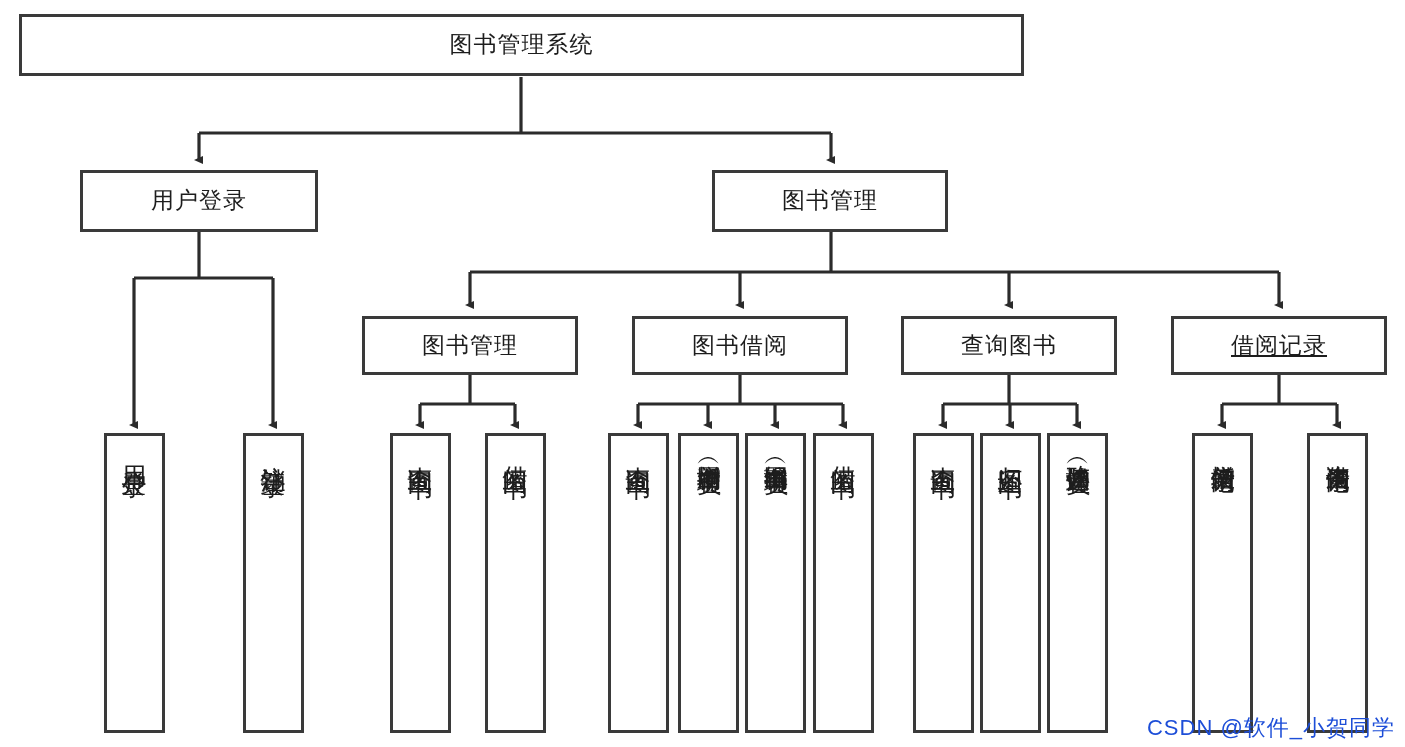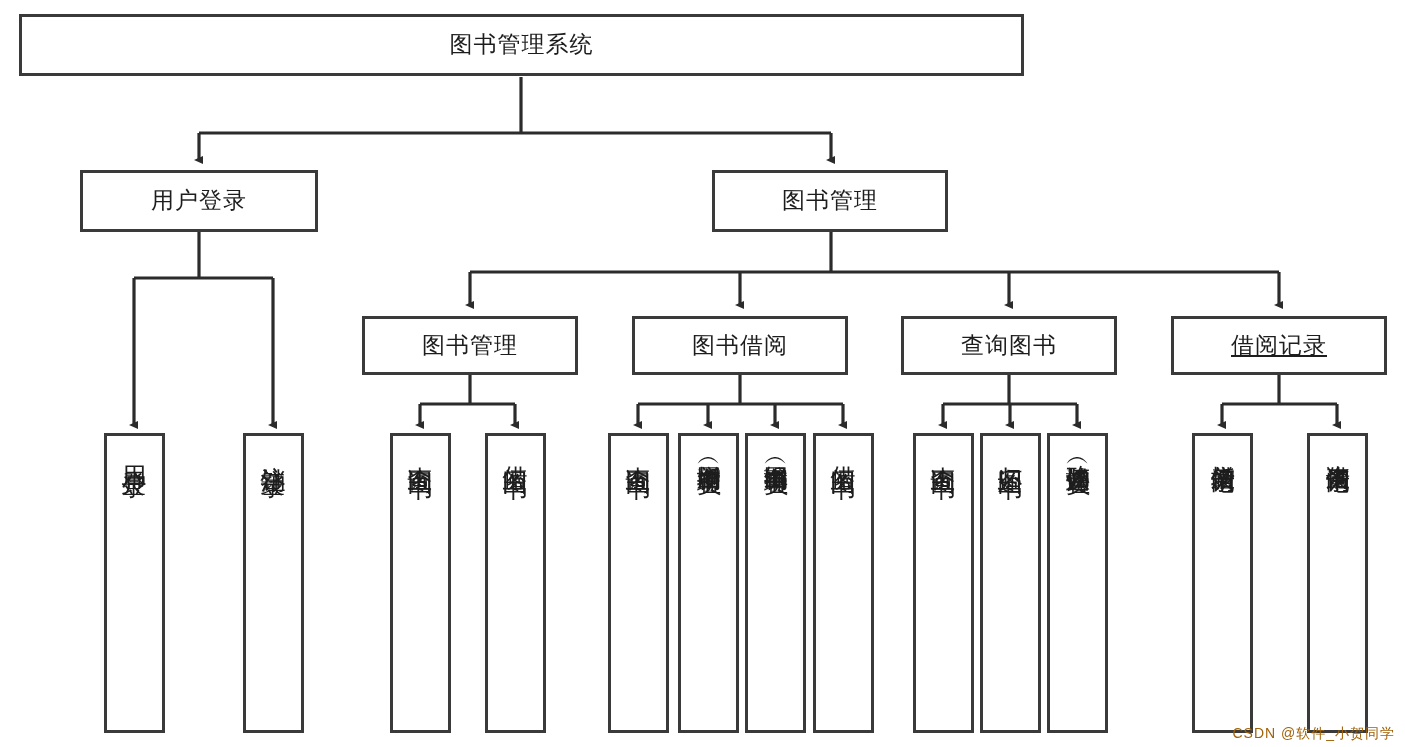--- a/index.html
+++ b/index.html
@@ -61,22 +61,22 @@
     white-space: nowrap;
   }
   .node.v.tight .label {
     font-size: 24px;
     letter-spacing: 1px;
   }
   .watermark {
     position: absolute;
     right: 10px;
     bottom: 4px;
-    font-size: 14px;
-    color: #a16207;
+    font-size: 22px;
+    color: #1d4ed8;
     letter-spacing: 1px;
     white-space: nowrap;
     z-index: 3;
   }
 </style>
 </head>
 <body>
 
 <div id="canvas">
 

